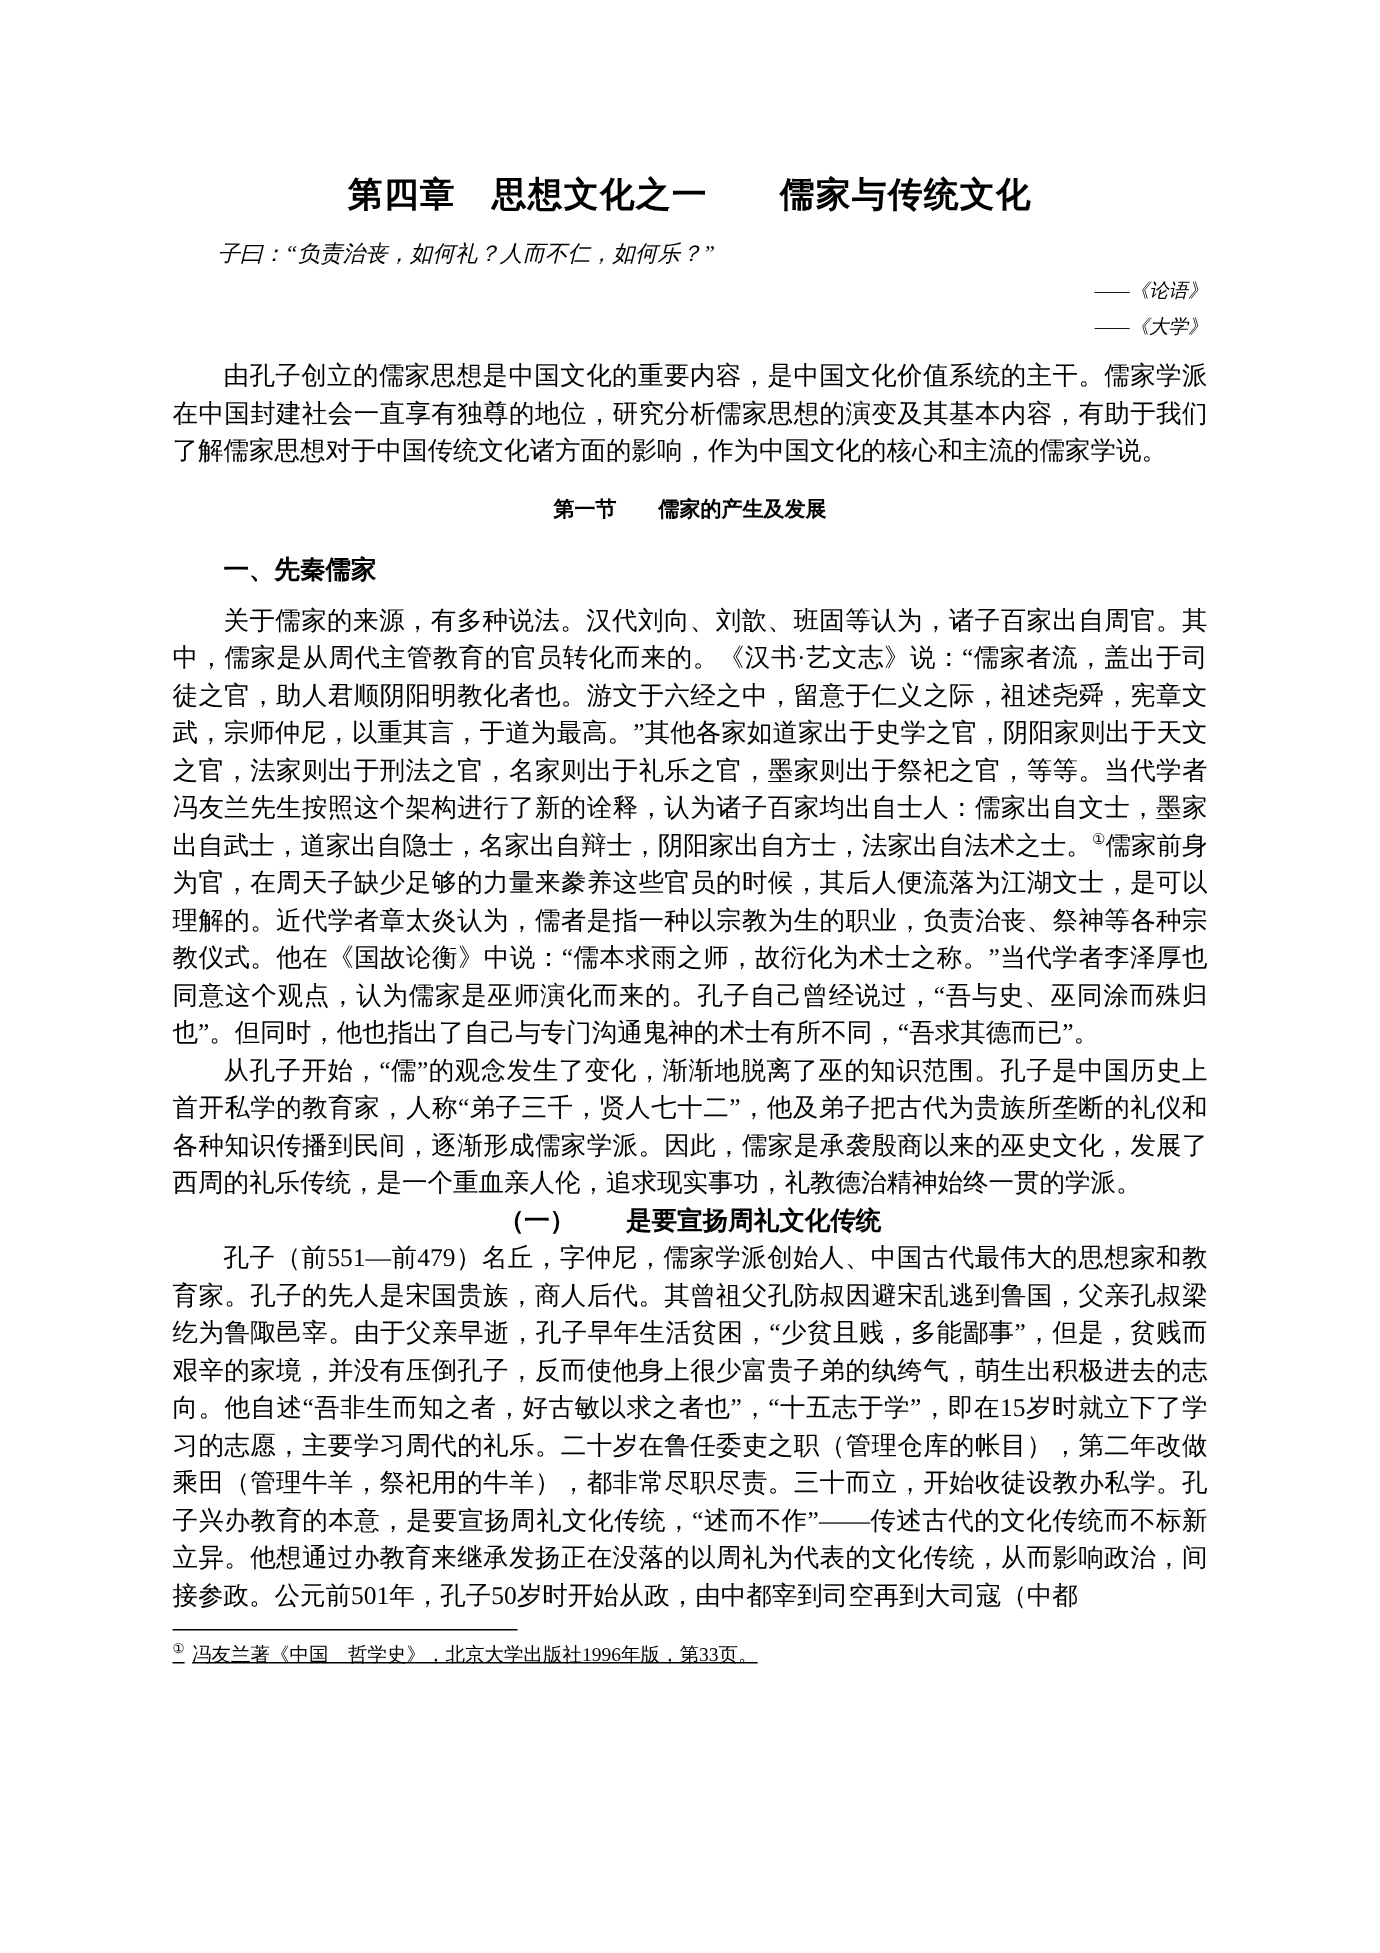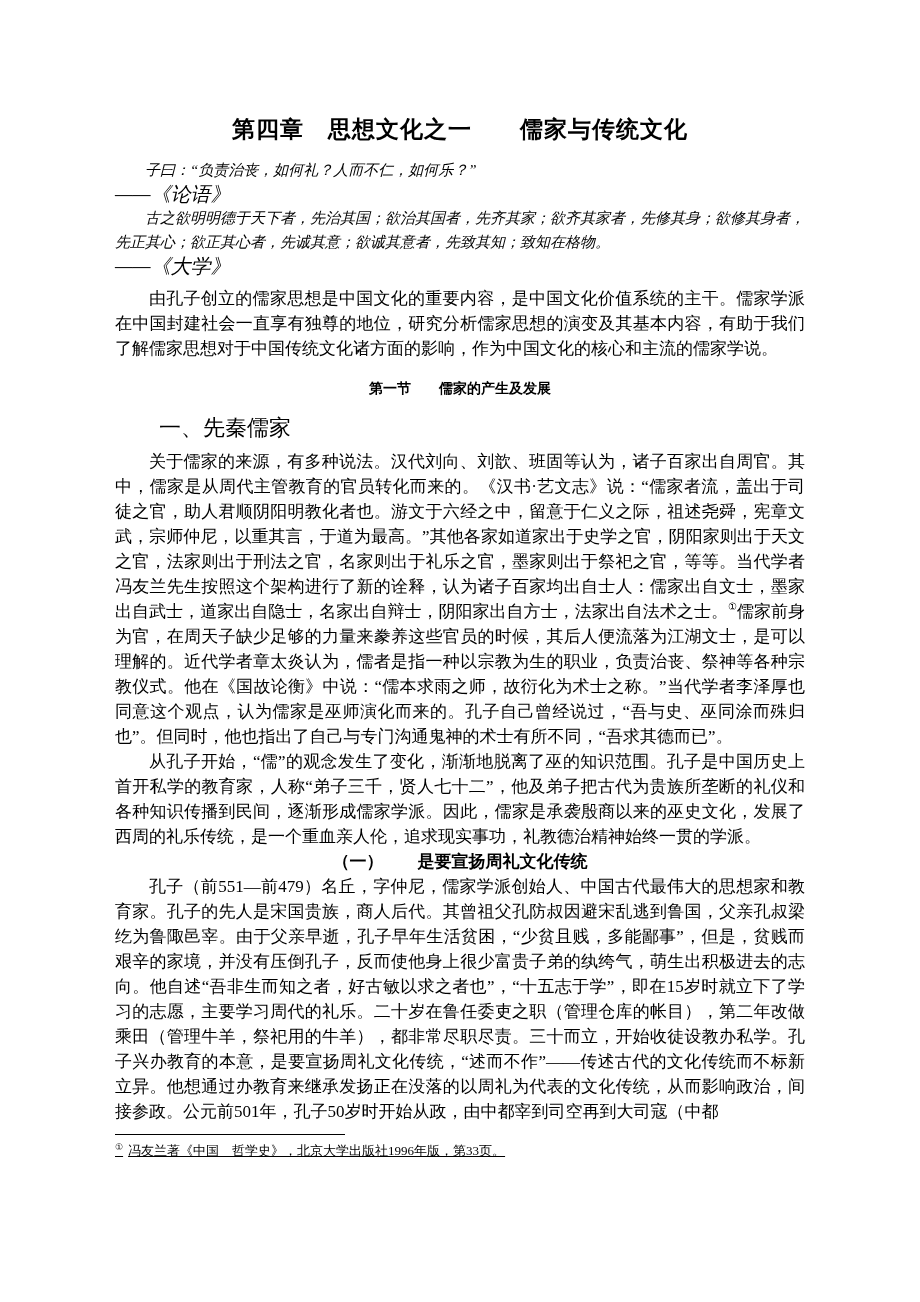--- a/index.html
+++ b/index.html
@@ -27,43 +27,44 @@
     margin-bottom: 14px;
   }
   .epigraph-text {
     font-size: 15px;
     font-style: italic;
     line-height: 24px;
     text-indent: 2em;
     text-align: justify;
   }
   .epigraph-attribution {
-    font-size: 20px;
+    font-size: 13px;
     font-style: italic;
     line-height: 24px;
+    text-align: right;
     font-family: Liberation Serif, serif;
   }
   .body-para {
     font-size: 17px;
     line-height: 25px;
     text-indent: 2em;
     text-align: justify;
     overflow-wrap: break-word;
   }
   .intro { margin-top: 8px; }
   .section-title {
     font-size: 14px;
     font-weight: bold;
     text-align: center;
     line-height: 28px;
     margin: 14px 0 12px 0;
   }
   .subsection-title {
-    font-size: 22px;
-    font-weight: normal;
+    font-size: 17px;
+    font-weight: bold;
     line-height: 26px;
     text-indent: 2em;
     margin: 2px 0 8px 0;
   }
   .subsubsection-title {
     font-size: 17px;
     font-weight: bold;
     line-height: 25px;
     text-align: center;
   }
@@ -96,21 +97,20 @@
 <div class="page">
 
   <h1 class="chapter-title">第四章　思想文化之一　　儒家与传统文化</h1>
 
   <div class="epigraph">
     <p class="epigraph-text">子曰：“负责治丧，如何礼？人而不仁，如何乐？”</p>
     <p class="epigraph-attribution">——《论语》</p>
   </div>
 
   <div class="epigraph">
-    <p class="epigraph-text">古之欲明明德于天下者，先治其国；欲治其国者，先齐其家；欲齐其家者，先修其身；欲修其身者，先正其心；欲正其心者，先诚其意；欲诚其意者，先致其知；致知在格物。</p>
     <p class="epigraph-attribution">——《大学》</p>
   </div>
 
   <p class="body-para intro">由孔子创立的儒家思想是中国文化的重要内容，是中国文化价值系统的主干。儒家学派在中国封建社会一直享有独尊的地位，研究分析儒家思想的演变及其基本内容，有助于我们了解儒家思想对于中国传统文化诸方面的影响，作为中国文化的核心和主流的儒家学说。</p>
 
   <h2 class="section-title">第一节　　儒家的产生及发展</h2>
 
   <h3 class="subsection-title">一、先秦儒家</h3>
 
 

